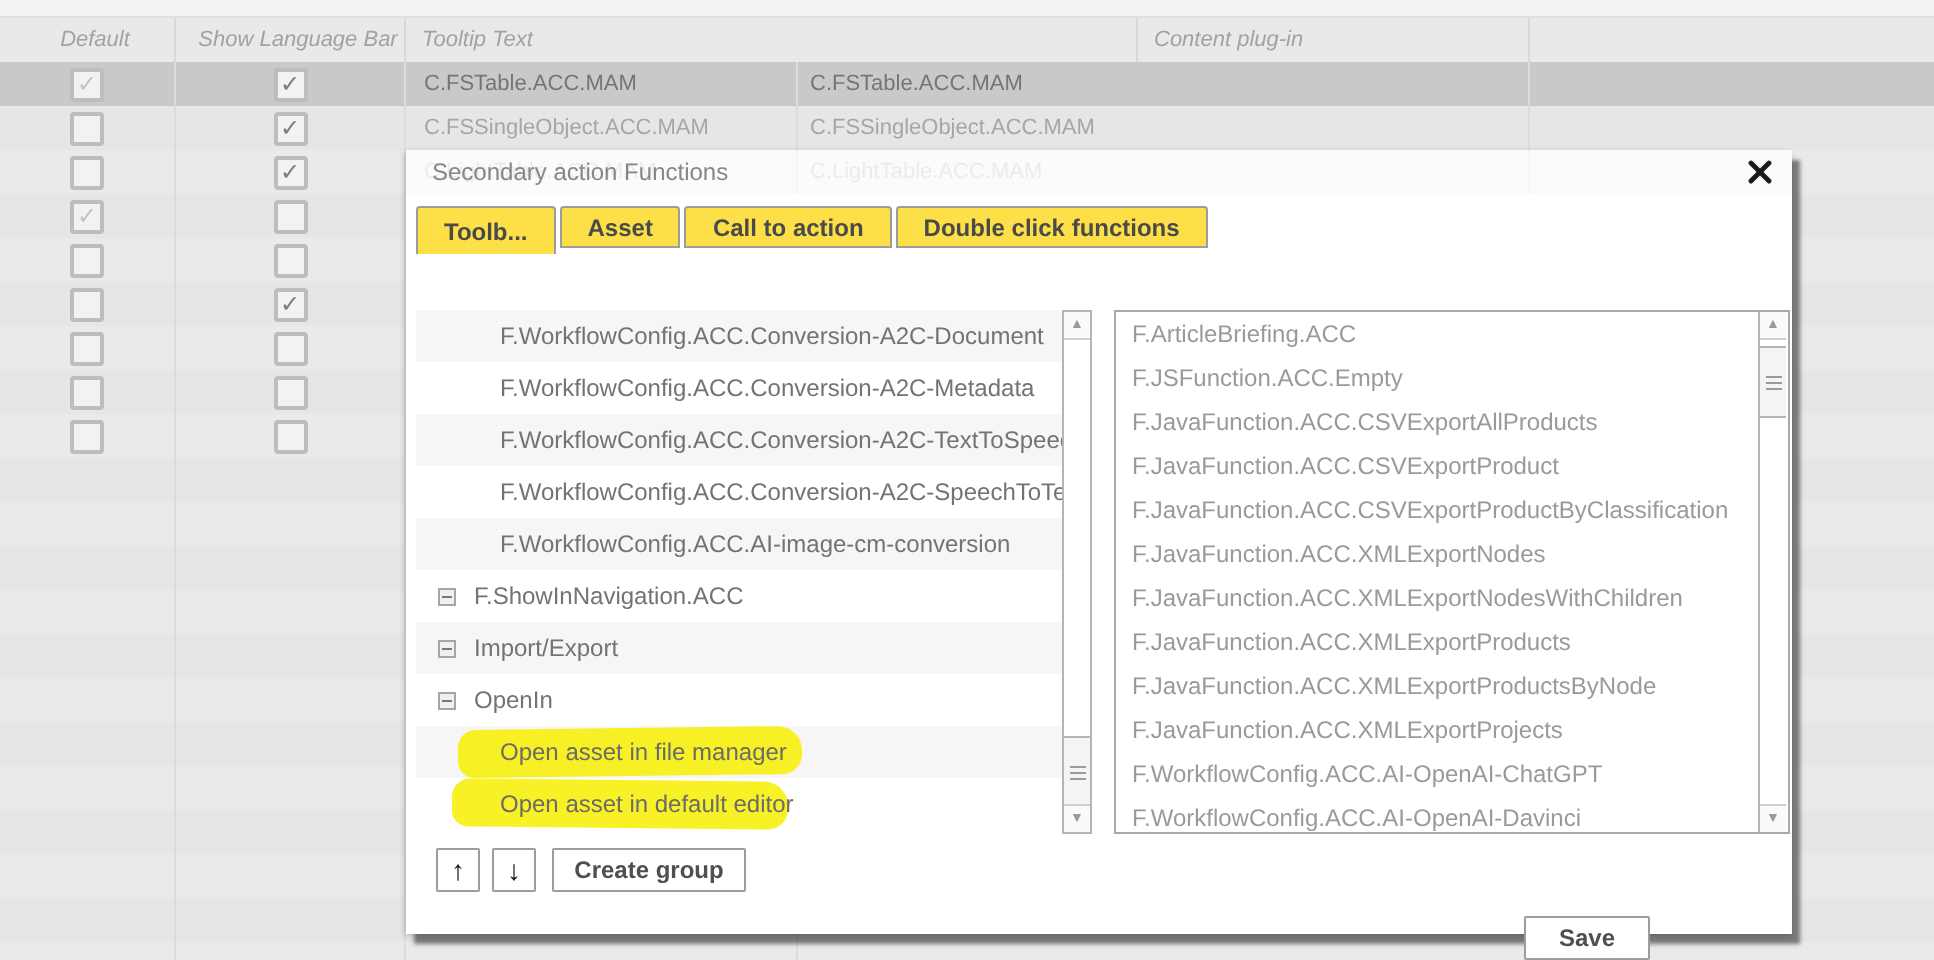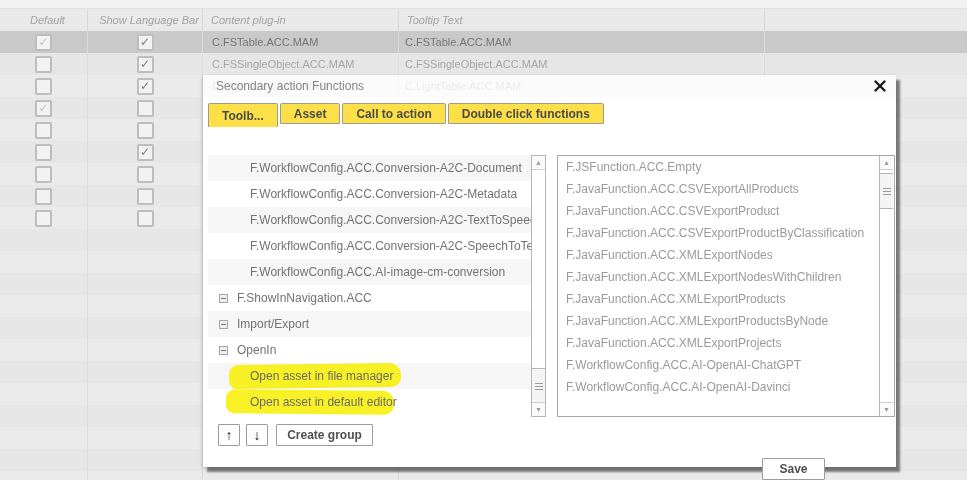--- a/index.html
+++ b/index.html
@@ -87,22 +87,22 @@
   .arrow-glyph{font-size:14px;font-weight:bold;color:#111;line-height:1;}
 </style>
 </head>
 <body>
 
 <div class="table">
   <div class="top-strip"></div>
   <div class="t-header" id="t-header">
       <div class="cell c0">Default</div>
       <div class="cell c1">Show Language Bar</div>
+      <div class="cell c3">Tooltip Text</div>
       <div class="cell c2">Content plug-in</div>
-      <div class="cell c3">Tooltip Text</div>
       <div class="cell c4">Object type</div>
     </div>
   <div class="t-body" id="t-body">
       <div class="t-row even selected">
         <div class="cell c0">
           <div class="cb faint">
             <span>✓</span>
           </div>
         </div>
         <div class="cell c1">
@@ -411,20 +411,23 @@
       <div class="arrow up">▲</div>
       <div class="thumb" style="top:212px;height:34px;">
           <div class="grip"></div>
         </div>
       <div class="arrow down">▼</div>
     </div>
 
     <div class="right-panel">
       <div id="right-list">
           <div class="r-item">
+            <span>F.ArticleBriefing.ACC</span>
+          </div>
+          <div class="r-item">
             <span>F.JSFunction.ACC.Empty</span>
           </div>
           <div class="r-item">
             <span>F.JavaFunction.ACC.CSVExportAllProducts</span>
           </div>
           <div class="r-item">
             <span>F.JavaFunction.ACC.CSVExportProduct</span>
           </div>
           <div class="r-item">
             <span>F.JavaFunction.ACC.CSVExportProductByClassification</span>

